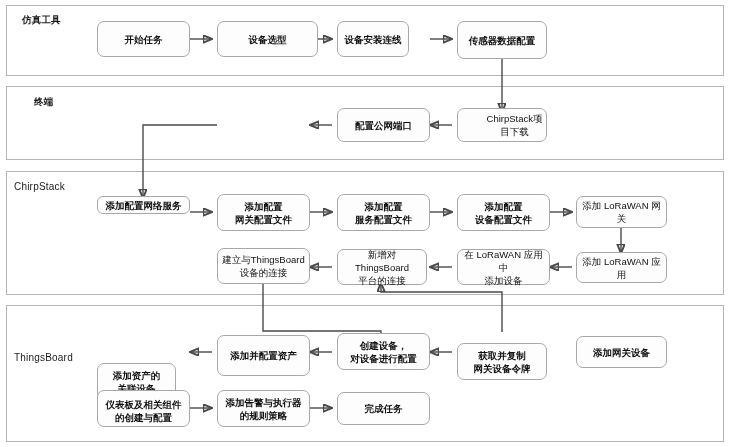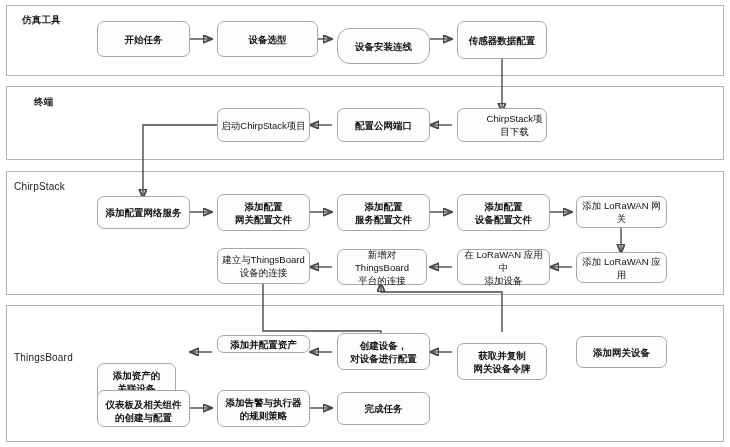--- a/index.html
+++ b/index.html
@@ -76,38 +76,35 @@
     <line x1="190" y1="408" x2="212" y2="408" marker-end="url(#ah)"></line>
     <line x1="310" y1="408" x2="332" y2="408" marker-end="url(#ah)"></line>
   </svg>
 
   <div class="node" style="left:97px;top:21px;width:93px;height:36px;">
     <span class="txt">开始任务</span>
   </div>
   <div class="node" style="left:217px;top:21px;width:101px;height:36px;">
     <span class="txt">设备选型</span>
   </div>
-  <div class="node" style="left:337px;top:28px;width:93px;height:36px;border-radius:13px;">
+  <div class="node" style="left:337px;top:21px;width:72px;height:36px;">
     <span class="txt">设备安装连线</span>
   </div>
   <div class="node" style="left:457px;top:21px;width:90px;height:38px;text-align:right;">
     <span class="txt">传感器数据配置</span>
   </div>
 
   <div class="node latin" style="left:457px;top:108px;width:90px;height:34px;padding-left:28px;">
     <span class="txt">ChirpStack项目下载</span>
   </div>
   <div class="node" style="left:337px;top:108px;width:93px;height:34px;">
     <span class="txt">配置公网端口</span>
   </div>
-  <div class="node latin" style="left:217px;top:108px;width:93px;height:34px;">
-    <span class="txt">启动ChirpStack项目</span>
-  </div>
 
-  <div class="node" style="left:97px;top:196px;width:93px;height:33px;">
+  <div class="node" style="left:97px;top:196px;width:93px;height:18px;border-radius:6px;">
     <span class="txt">添加配置网络服务</span>
   </div>
   <div class="node" style="left:217px;top:194px;width:93px;height:37px;">
     <span class="txt">添加配置
 网关配置文件</span>
   </div>
   <div class="node" style="left:337px;top:194px;width:93px;height:37px;">
     <span class="txt">添加配置
 服务配置文件</span>
   </div>
@@ -139,21 +136,21 @@
     <span class="txt">添加网关设备</span>
   </div>
   <div class="node" style="left:457px;top:343px;width:90px;height:37px;">
     <span class="txt">获取并复制
 网关设备令牌</span>
   </div>
   <div class="node" style="left:337px;top:333px;width:93px;height:37px;">
     <span class="txt">创建设备，
 对设备进行配置</span>
   </div>
-  <div class="node" style="left:217px;top:335px;width:93px;height:18px;">
+  <div class="node" style="left:217px;top:335px;width:93px;height:41px;">
     <span class="txt">添加并配置资产</span>
   </div>
   <div class="node" style="left:97px;top:318px;width:79px;height:38px;margin-top:45px;">
     <span class="txt">添加资产的
 关联设备</span>
   </div>
 
   <div class="node" style="left:97px;top:390px;width:93px;height:37px;align-items:flex-end;">
     <span class="txt">仪表板及相关组件
 的创建与配置</span>

